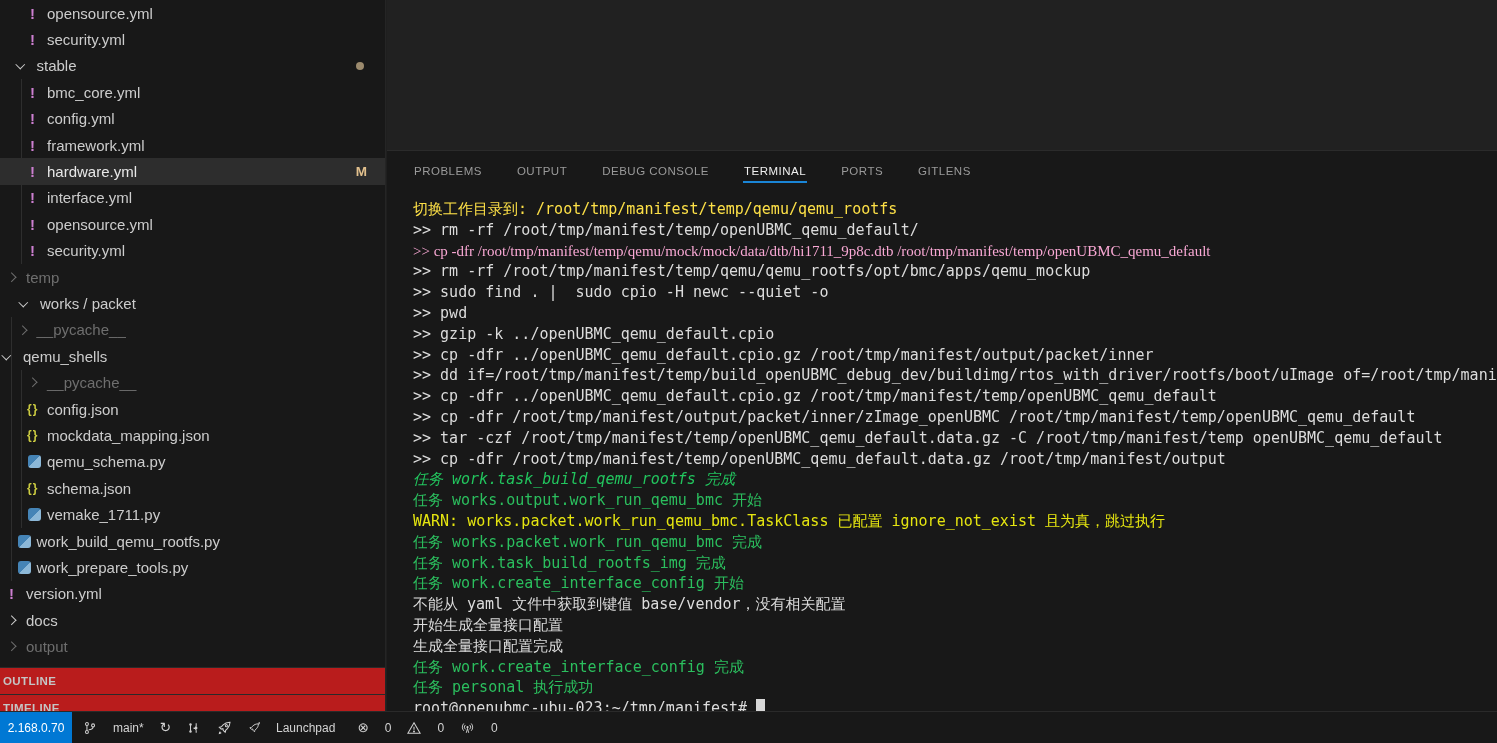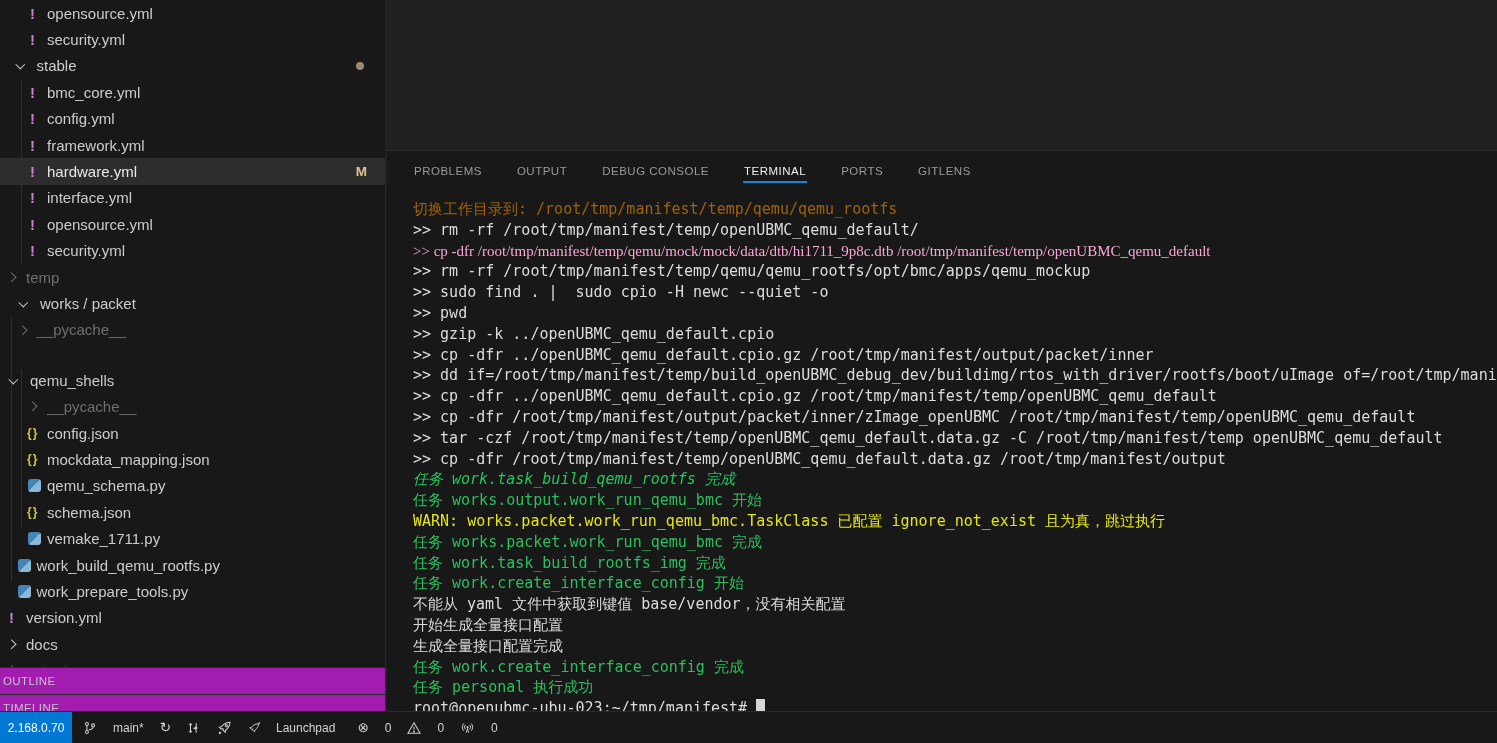--- a/index.html
+++ b/index.html
@@ -24,22 +24,22 @@
   .chev.right { transform:rotate(-45deg); margin-left:2px; }
   .ic-yaml { font-weight:700; font-size:15px; color:#cd7fd1; padding-left:3px; }
   .ic-json { font-weight:700; font-size:12px; color:#cbcb41; letter-spacing:1px; }
   .ic-py   { width:13px; height:13px; border-radius:3px; margin-left:1px;
              background:linear-gradient(135deg,#4584b6 50%,#8cb8d8 50%); }
   .badge-m { position:absolute; right:18px; color:#e2c08d; font-size:13.5px; font-weight:600; }
   .dot-badge { position:absolute; right:21px; width:8px; height:8px; border-radius:50%;
                background:#9b8a6d; }
   .indent-guide { position:absolute; width:1px; background:#2e2e2e; }
   .section-header { height:27px; line-height:26px; border-top:1px solid #2a2a2a;
-                    font-size:11.5px; font-weight:400; letter-spacing:.4px;
-                    color:#c5c5c5; padding-left:3px; background:#a21caf; cursor:pointer; }
+                    font-size:11.5px; font-weight:700; letter-spacing:.4px;
+                    color:#c5c5c5; padding-left:3px; background:#b91c1c; cursor:pointer; }
 
   
   .editor { position:absolute; left:387px; top:0; right:0; height:150px; background:#212121; }
 
   
   .panel { position:absolute; left:387px; top:150px; right:0; bottom:22px;
            background:#181818; border-top:1px solid #2b2b2b; }
   .tabbar { height:40px; display:flex; align-items:center; padding-left:26px; }
   .tab { font-size:11.5px; letter-spacing:.5px; color:#9a9a9a; margin-right:33px;
          padding:5px 1px 4px 1px; border-bottom:2px solid transparent; cursor:pointer; }
@@ -147,21 +147,21 @@
             <span class="chev down"></span>
           </span>
           <span>works / packet</span>
         </div>
         <div class="row dimmed" style="padding-left: 16.5px;">
           <span class="icon-slot">
             <span class="chev right"></span>
           </span>
           <span>__pycache__</span>
         </div>
-        <div class="row" style="padding-left: 10px; margin-top: 24px;">
+        <div class="row" style="padding-left: 3px;">
           <span class="icon-slot">
             <span class="chev down"></span>
           </span>
           <span>qemu_shells</span>
         </div>
         <div class="row dimmed" style="padding-left: 27px;">
           <span class="icon-slot">
             <span class="chev right"></span>
           </span>
           <span>__pycache__</span>
@@ -239,21 +239,21 @@
   <div class="panel">
     <div class="tabbar" id="tabbar">
         <span class="tab">PROBLEMS</span>
         <span class="tab">OUTPUT</span>
         <span class="tab">DEBUG CONSOLE</span>
         <span class="tab active">TERMINAL</span>
         <span class="tab">PORTS</span>
         <span class="tab">GITLENS</span>
       </div>
     <div class="term" id="term">
-        <div class="term-line" style="color: #a16207;"><span>切换工作目录到: /root/tmp/manifest/temp/qemu/qemu_rootfs</span></div>
+        <div class="term-line" style="color: #fde047;"><span>切换工作目录到: /root/tmp/manifest/temp/qemu/qemu_rootfs</span></div>
         <div class="term-line" style="color: rgb(220, 220, 220);"><span>&gt;&gt; rm -rf /root/tmp/manifest/temp/openUBMC_qemu_default/</span></div>
         <div class="term-line" style="color: #f9a8d4; font-family: Liberation Serif, serif;"><span>&gt;&gt; cp -dfr /root/tmp/manifest/temp/qemu/mock/mock/data/dtb/hi1711_9p8c.dtb /root/tmp/manifest/temp/openUBMC_qemu_default</span></div>
         <div class="term-line" style="color: rgb(220, 220, 220);"><span>&gt;&gt; rm -rf /root/tmp/manifest/temp/qemu/qemu_rootfs/opt/bmc/apps/qemu_mockup</span></div>
         <div class="term-line" style="color: rgb(220, 220, 220);"><span>&gt;&gt; sudo find . |  sudo cpio -H newc --quiet -o</span></div>
         <div class="term-line" style="color: rgb(220, 220, 220);"><span>&gt;&gt; pwd</span></div>
         <div class="term-line" style="color: rgb(220, 220, 220);"><span>&gt;&gt; gzip -k ../openUBMC_qemu_default.cpio</span></div>
         <div class="term-line" style="color: rgb(220, 220, 220);"><span>&gt;&gt; cp -dfr ../openUBMC_qemu_default.cpio.gz /root/tmp/manifest/output/packet/inner</span></div>
         <div class="term-line" style="color: rgb(220, 220, 220);"><span>&gt;&gt; dd if=/root/tmp/manifest/temp/build_openUBMC_debug_dev/buildimg/rtos_with_driver/rootfs/boot/uImage of=/root/tmp/manif</span></div>
         <div class="term-line" style="color: rgb(220, 220, 220);"><span>&gt;&gt; cp -dfr ../openUBMC_qemu_default.cpio.gz /root/tmp/manifest/temp/openUBMC_qemu_default</span></div>
         <div class="term-line" style="color: rgb(220, 220, 220);"><span>&gt;&gt; cp -dfr /root/tmp/manifest/output/packet/inner/zImage_openUBMC /root/tmp/manifest/temp/openUBMC_qemu_default</span></div>

